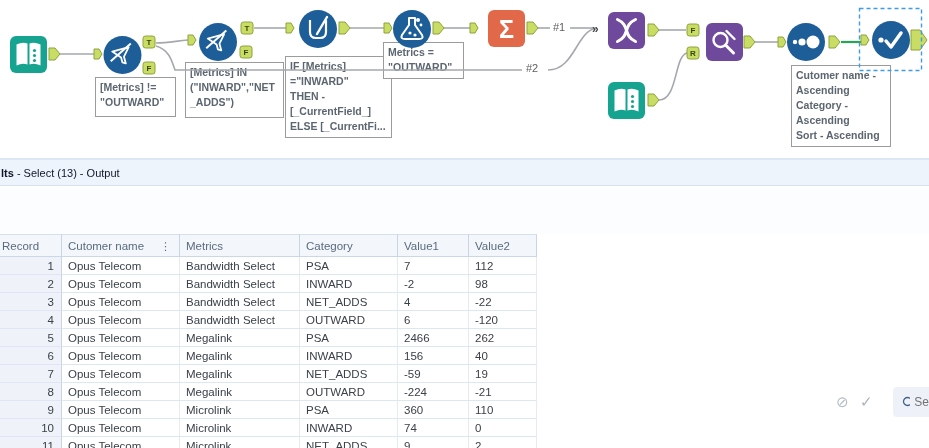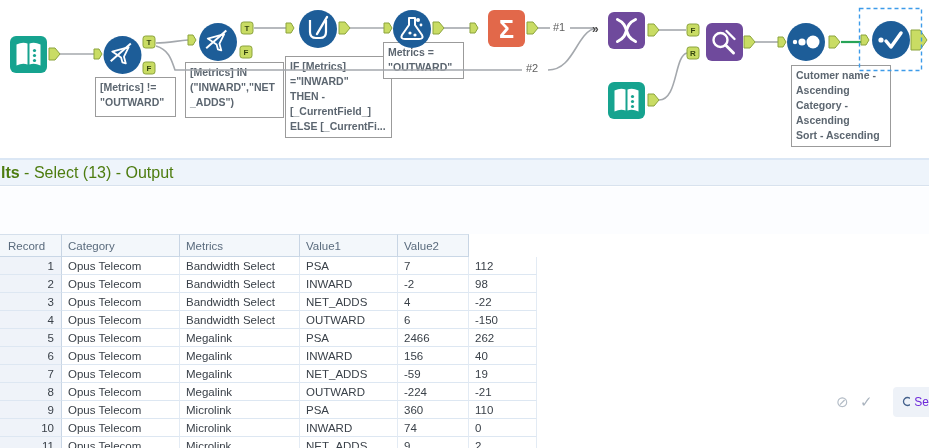--- a/index.html
+++ b/index.html
@@ -9,21 +9,21 @@
   #canvas{position:absolute;left:0;top:0;width:929px;height:158px;background:#fff;}
   #wires{position:absolute;left:0;top:0;z-index:2;}
   .annotation{position:absolute;z-index:1;background:#fff;border:1px solid #9b9b9b;
       color:#5c6670;font-weight:bold;font-size:10.5px;line-height:15px;
       padding:2px 4px;white-space:pre-line;}
   .wire-label{position:absolute;z-index:3;background:#fff;color:#5f5f5f;
       font-size:11px;padding:0 2px;}
   
   #panel-title{position:absolute;left:0;top:158px;width:929px;height:28px;
       background:#eef4fb;border-top:2px solid #dbe7f5;border-bottom:1px solid #d8e2ee;
-      box-sizing:border-box;color:#4d7c0f;font-size:16px;line-height:26px;}
+      box-sizing:border-box;color:#0f172a;font-size:11px;line-height:26px;}
   #panel-title .t-bold{font-weight:bold;margin-left:1px;}
   #toolbar{position:absolute;left:0;top:187px;width:929px;height:47px;background:#fcfdff;}
   .tb{position:absolute;top:206px;font-size:12px;color:#333;}
   .caret{font-size:8px;color:#555;}
   .tb-sep{position:absolute;top:204px;width:1px;height:20px;background:#d5dde6;}
   .tb-ico{position:absolute;top:208px;width:13px;height:13px;border-radius:2px;
       font-size:10px;line-height:13px;text-align:center;}
   .arrow{position:absolute;top:203px;font-size:16px;color:#7c92ab;}
   #search-box{position:absolute;left:893px;top:200px;width:36px;height:30px;
       background:#eef2f8;border-radius:4px 0 0 4px;display:flex;align-items:center;}
@@ -32,21 +32,21 @@
   .trow{display:grid;grid-template-columns:62px 118px 120px 98px 71px 68px;}
   .th{height:23px;line-height:23px;background:#f3f7fb;color:#5a6b7d;font-size:11.5px;
       border-bottom:1px solid #c9d7e6;border-top:1px solid #d5e0ec;
       border-right:1px solid #c8d5e4;padding-left:6px;box-sizing:border-box;
       position:relative;white-space:nowrap;overflow:hidden;}
   .td{height:18px;line-height:18px;font-size:11.5px;color:#3a4149;background:#fff;
       border-bottom:1px solid #dde7f2;border-right:1px solid #e3ebf4;
       padding-left:6px;box-sizing:border-box;white-space:nowrap;overflow:hidden;}
   .td.rec{background:#eff3f9;text-align:right;padding-right:7px;padding-left:0;
       border-right:1px solid #c8d5e4;}
-  .th.rec{padding-left:8px;}
+  .th.rec{padding-left:2px;}
   .kebab{position:absolute;right:8px;top:0;color:#5a6b7c;font-size:11px;letter-spacing:0;}
 </style>
 </head>
 <body>
 
 <div id="app">
 
   <div id="canvas">
 
     <div class="annotation" style="left:95px;top:77px;width:71px;height:34px">[Metrics] !=
@@ -250,29 +250,33 @@
     <span class="arrow" style="left:398px">↑</span>
     <span class="arrow" style="left:424px">↓</span>
     <span class="tb-sep" style="left:452px"></span>
     <span class="tb" style="left:836px;font-size:15px;color:#b3bcc6">⊘</span>
     <span class="tb" style="left:860px;font-size:15px;color:#a9b3be">✓</span>
     <div id="search-box">
       <svg width="13" height="13" style="margin-left:9px">
         <circle cx="5.5" cy="5.5" r="4" fill="none" stroke="#44618c" stroke-width="1.3"></circle>
         <line x1="8.5" y1="8.5" x2="12" y2="12" stroke="#44618c" stroke-width="1.3"></line>
       </svg>
-      <span style="font-size:12px;color:#6d28d9;margin-left:4px">Se</span>
+      <span style="font-size:12px;color:#737373;margin-left:4px">Se</span>
     </div>
   </div>
 
   <div id="grid">
     <div class="trow">
       <div class="th rec">Record</div>
+      <div class="th">
+        <span>Cutomer name</span>
+        <span class="kebab">⋮</span>
+      </div>
+      <div class="th">Metrics</div>
       <div class="th">Category</div>
-      <div class="th">Metrics</div>
       <div class="th">Value1</div>
       <div class="th">Value2</div>
     </div>
     <div id="table-body">
         <div class="trow">
       <div class="td rec">1</div>
       <div class="td">Opus Telecom</div>
       <div class="td">Bandwidth Select</div>
       <div class="td">PSA</div>
       <div class="td">7</div>
@@ -293,21 +297,21 @@
       <div class="td">NET_ADDS</div>
       <div class="td">4</div>
       <div class="td">-22</div>
     </div>
         <div class="trow">
       <div class="td rec">4</div>
       <div class="td">Opus Telecom</div>
       <div class="td">Bandwidth Select</div>
       <div class="td">OUTWARD</div>
       <div class="td">6</div>
-      <div class="td">-150</div>
+      <div class="td">-120</div>
     </div>
         <div class="trow">
       <div class="td rec">5</div>
       <div class="td">Opus Telecom</div>
       <div class="td">Megalink</div>
       <div class="td">PSA</div>
       <div class="td">2466</div>
       <div class="td">262</div>
     </div>
         <div class="trow">

